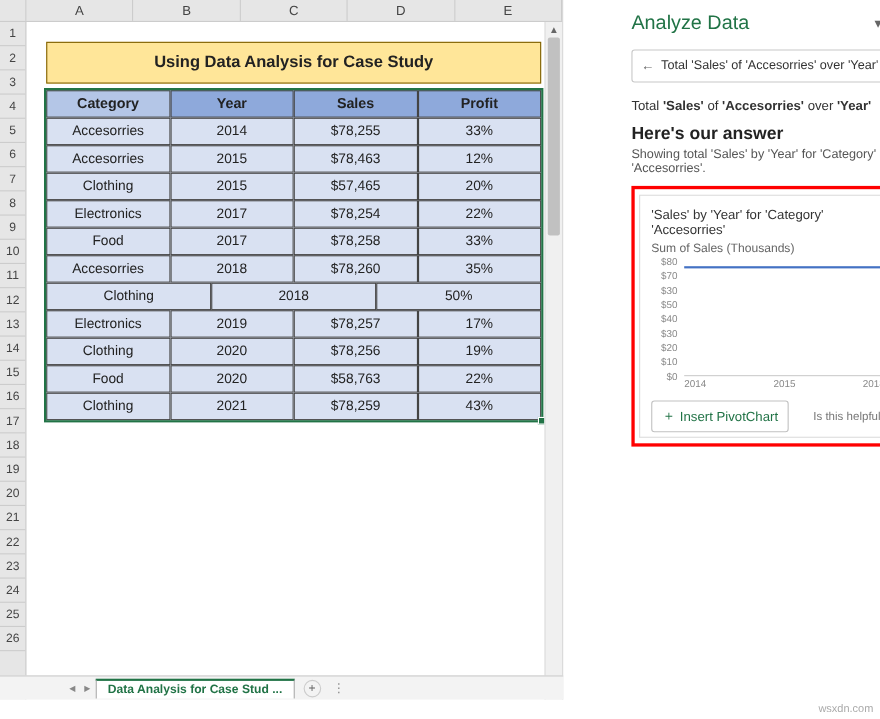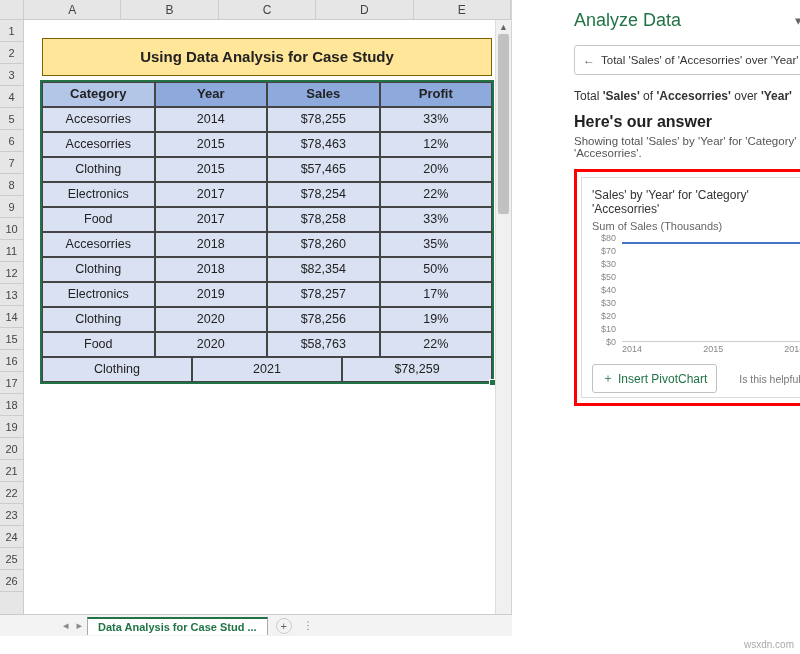--- a/index.html
+++ b/index.html
@@ -147,21 +147,20 @@
               </div>
               <div class="tr trow">
                 <div class="tc">Accesorries</div>
                 <div class="tc">2018</div>
                 <div class="tc">$78,260</div>
                 <div class="tc">35%</div>
               </div>
               <div class="tr trow">
                 <div class="tc">Clothing</div>
                 <div class="tc">2018</div>
-                <div class="tc">$82,354</div>
                 <div class="tc">50%</div>
               </div>
               <div class="tr trow">
                 <div class="tc">Electronics</div>
                 <div class="tc">2019</div>
                 <div class="tc">$78,257</div>
                 <div class="tc">17%</div>
               </div>
               <div class="tr trow">
                 <div class="tc">Clothing</div>
@@ -172,20 +171,21 @@
               <div class="tr trow">
                 <div class="tc">Food</div>
                 <div class="tc">2020</div>
                 <div class="tc">$58,763</div>
                 <div class="tc">22%</div>
               </div>
               <div class="tr trow">
                 <div class="tc">Clothing</div>
                 <div class="tc">2021</div>
                 <div class="tc">$78,259</div>
+                <div class="tc">43%</div>
               </div>
             </div>
         </div>
         <div class="sel-outline">
           <div class="sel-handle"></div>
         </div>
       </div>
     </div>
     <div class="vscroll">
       <div class="arr up">▲</div>

